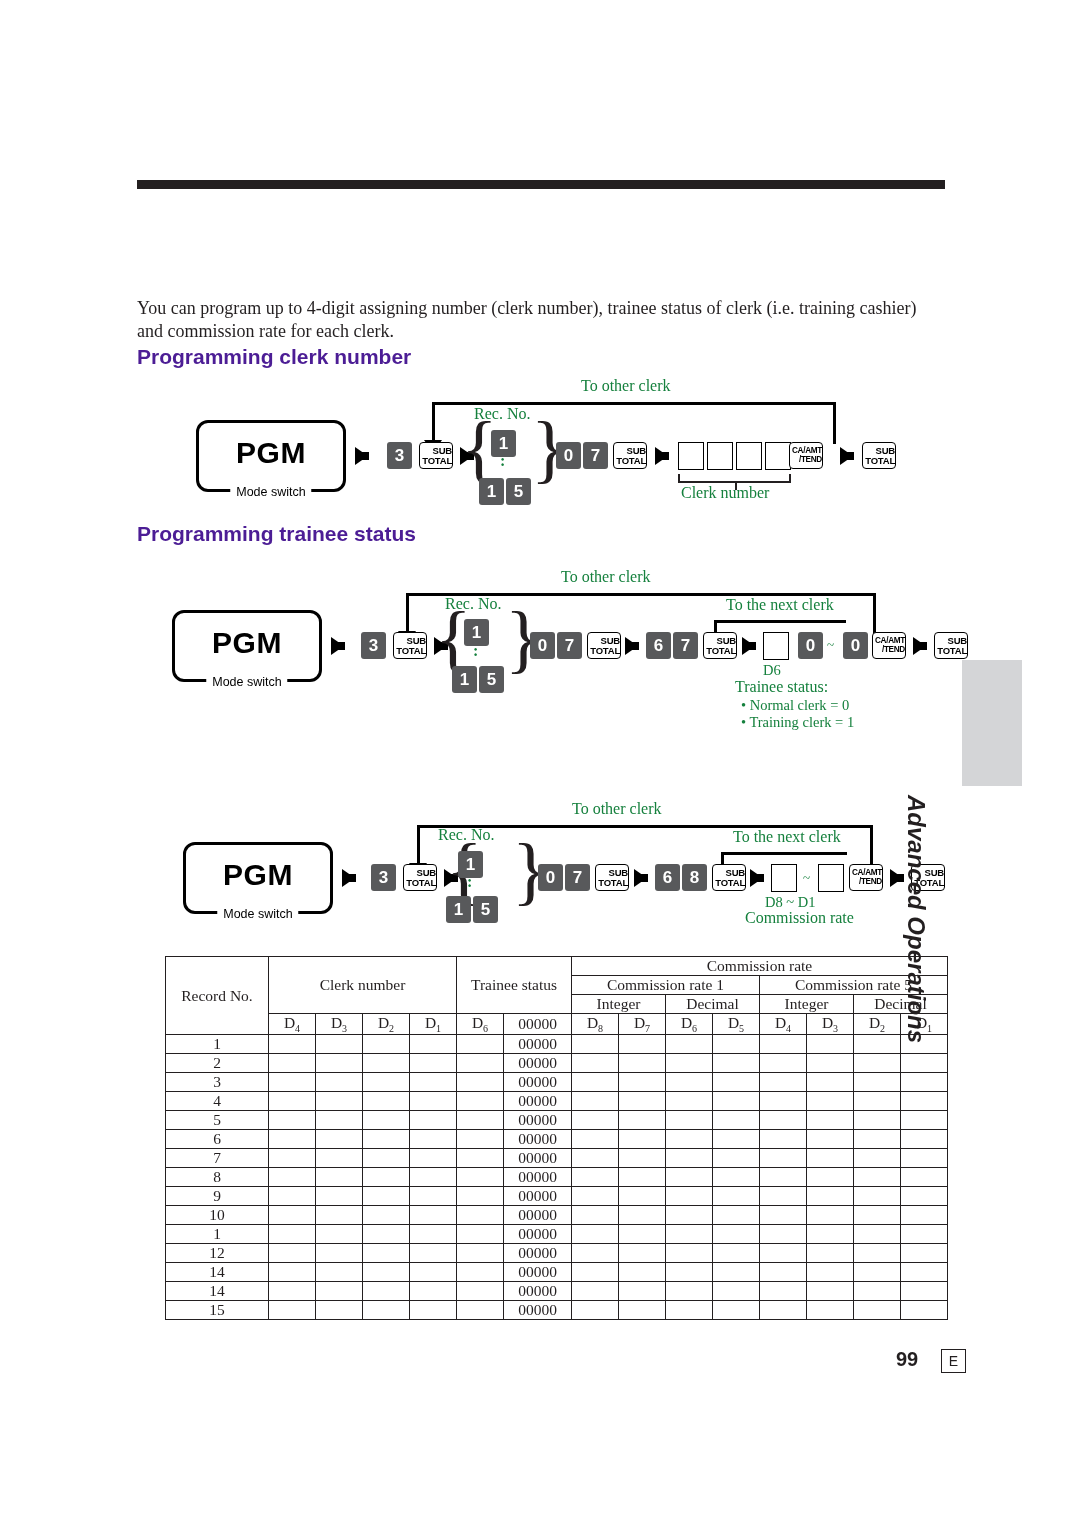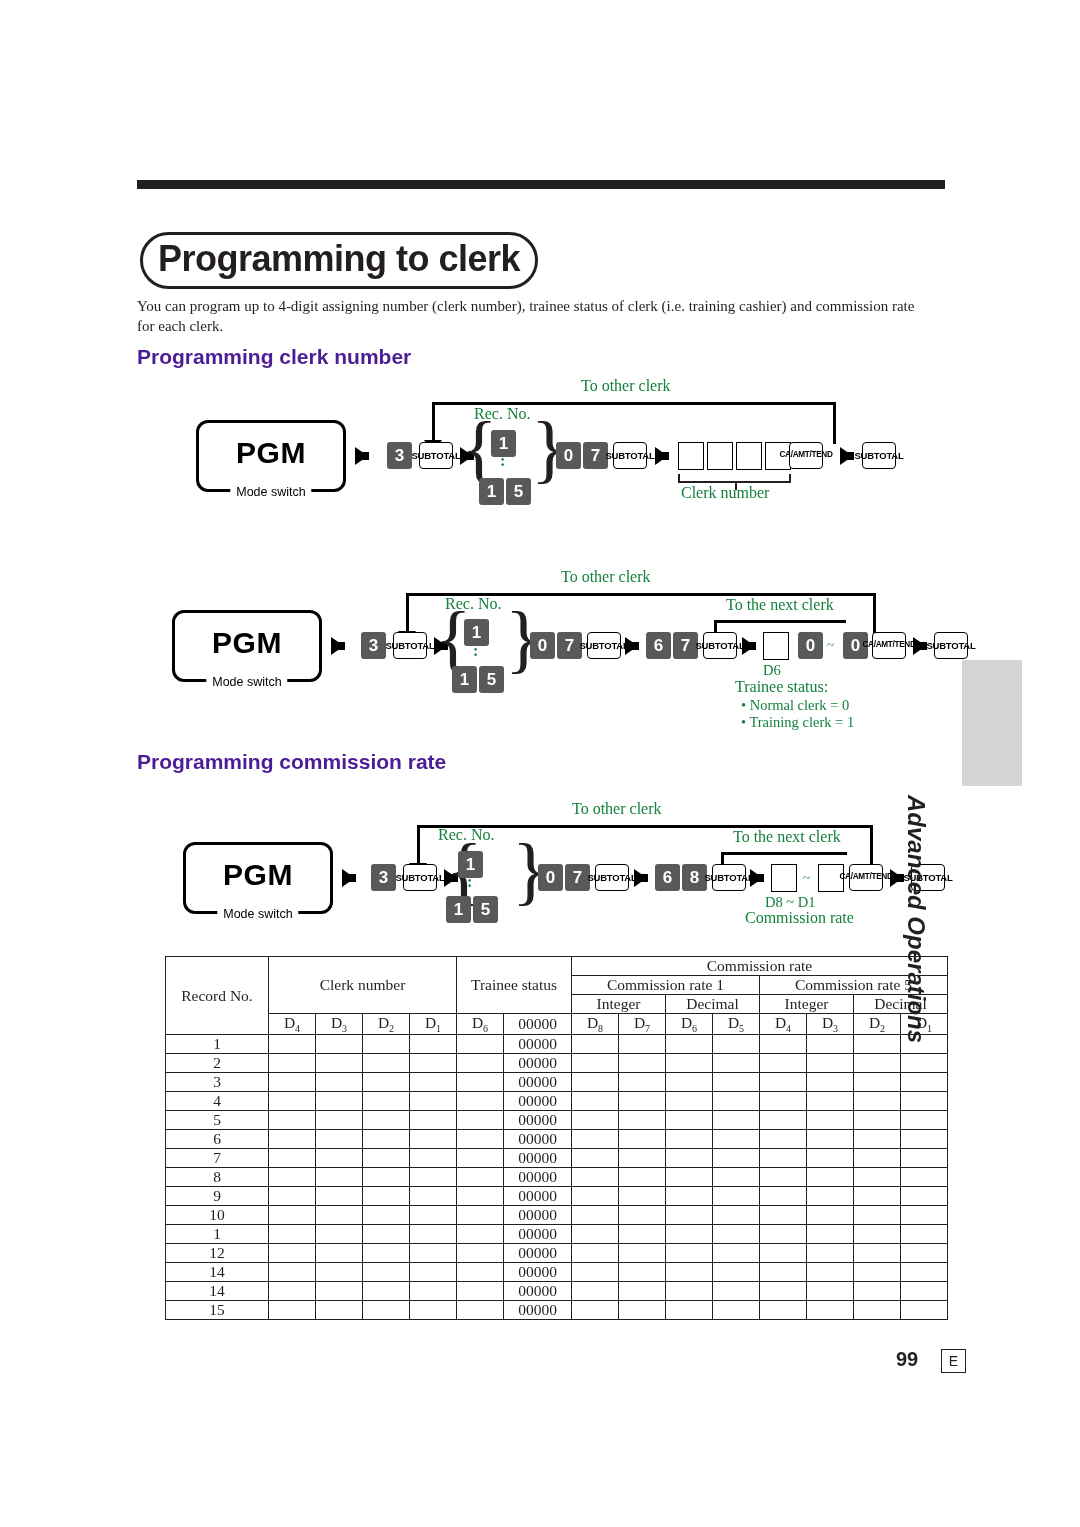--- a/index.html
+++ b/index.html
@@ -28,21 +28,21 @@
     display:flex; align-items:center; justify-content:center;
   }
   .title-bubble .t {
     font-family:"Liberation Sans", sans-serif;
     font-weight:bold; font-size:36px; letter-spacing:-0.5px;
     color:#231f20; line-height:1; padding-bottom:3px;
   }
 
   .intro {
     position:absolute; left:137px; top:297px; width:790px;
-    font-size:15px; line-height:1.30; color:#231f20;
+    font-size:18px; line-height:1.30; color:#231f20;
   }
 
   
   .sec-h {
     position:absolute;
     font-family:"Liberation Sans", sans-serif;
     font-weight:bold; font-size:21px; color:#4c1d95;
   }
 
   
@@ -72,21 +72,21 @@
     font-weight:bold; font-size:17px;
     display:flex; align-items:center; justify-content:center;
     line-height:1;
   }
   
   .key-fn {
     position:absolute; width:34px; height:27px;
     background:#fff; border:1.6px solid #000; border-radius:4px;
     color:#000; font-family:"Liberation Sans", sans-serif;
     font-weight:bold; font-size:9.5px; text-align:center;
-    display:flex; align-items:center; justify-content:center;
+    display:flex; flex-direction:column; align-items:flex-end; justify-content:center;
     line-height:1.02; letter-spacing:-0.2px;
   }
   .key-fn.ca { font-size:8.2px; letter-spacing:-0.3px; }
   
   .key-blank {
     position:absolute; width:26px; height:28px;
     background:#fff; border:1.6px solid #000;
   }
 
   
@@ -185,23 +185,20 @@
     font-family:"Liberation Sans", sans-serif; font-size:14px; color:#231f20;
   }
 </style>
 </head>
 <body>
 
 <div class="page">
 
   <div class="top-rule"></div>
 
-  <div class="title-bubble">
-    <div class="t">Programming to clerk</div>
-  </div>
 
   <div class="intro">You can program up to 4-digit assigning number (clerk number), trainee status of clerk (i.e. training cashier) and commission rate for each clerk.</div>
 
   <div class="sec-h" style="left:137px; top:345px;">Programming clerk number</div>
 
   <div class="diagram" style="left:0; top:0;">
 
     <div class="dlabel" style="left:581px; top:377px;">To other clerk</div>
     <div class="loop" style="left:432px; top:402px; width:404px; height:42px;"></div>
     <div class="loop-head" style="left:424px; top:440px;"></div>
@@ -263,20 +260,21 @@
     <div class="arr-r" style="left:840px; top:447px;">
         <i class="stem"></i>
       </div>
 
     <div class="key-fn" style="left:862px; top:442px;">
       <span>SUB</span>
       <span>TOTAL</span>
     </div>
   </div>
 
+  <div class="sec-h" style="left:137px; top:522px;">Programming trainee status</div>
 
   <div class="diagram">
 
     <div class="dlabel" style="left:561px; top:568px;">To other clerk</div>
     <div class="loop" style="left:406px; top:593px; width:470px; height:42px;"></div>
     <div class="loop-head" style="left:398px; top:631px;"></div>
 
     <div class="dlabel" style="left:726px; top:596px;">To the next clerk</div>
     <div class="loop" style="left:714px; top:620px; width:132px; height:22px; border-right:none;"></div>
     <div class="loop-head" style="left:706px; top:638px;"></div>
@@ -352,21 +350,20 @@
     <div class="key-fn" style="left:934px; top:632px;">
       <span>SUB</span>
       <span>TOTAL</span>
     </div>
 
     <div class="dlabel" style="left:735px; top:678px;">Trainee status:</div>
     <div class="dlabel sm" style="left:741px; top:697px;">• Normal clerk = 0</div>
     <div class="dlabel sm" style="left:741px; top:714px;">• Training clerk = 1</div>
   </div>
 
-  <div class="sec-h" style="left:137px; top:750px;">Programming commission rate</div>
 
   <div class="diagram">
 
     <div class="dlabel" style="left:572px; top:800px;">To other clerk</div>
     <div class="loop" style="left:417px; top:825px; width:456px; height:42px;"></div>
     <div class="loop-head" style="left:409px; top:863px;"></div>
 
     <div class="dlabel" style="left:733px; top:828px;">To the next clerk</div>
     <div class="loop" style="left:721px; top:852px; width:126px; height:22px; border-right:none;"></div>
     <div class="loop-head" style="left:713px; top:870px;"></div>

